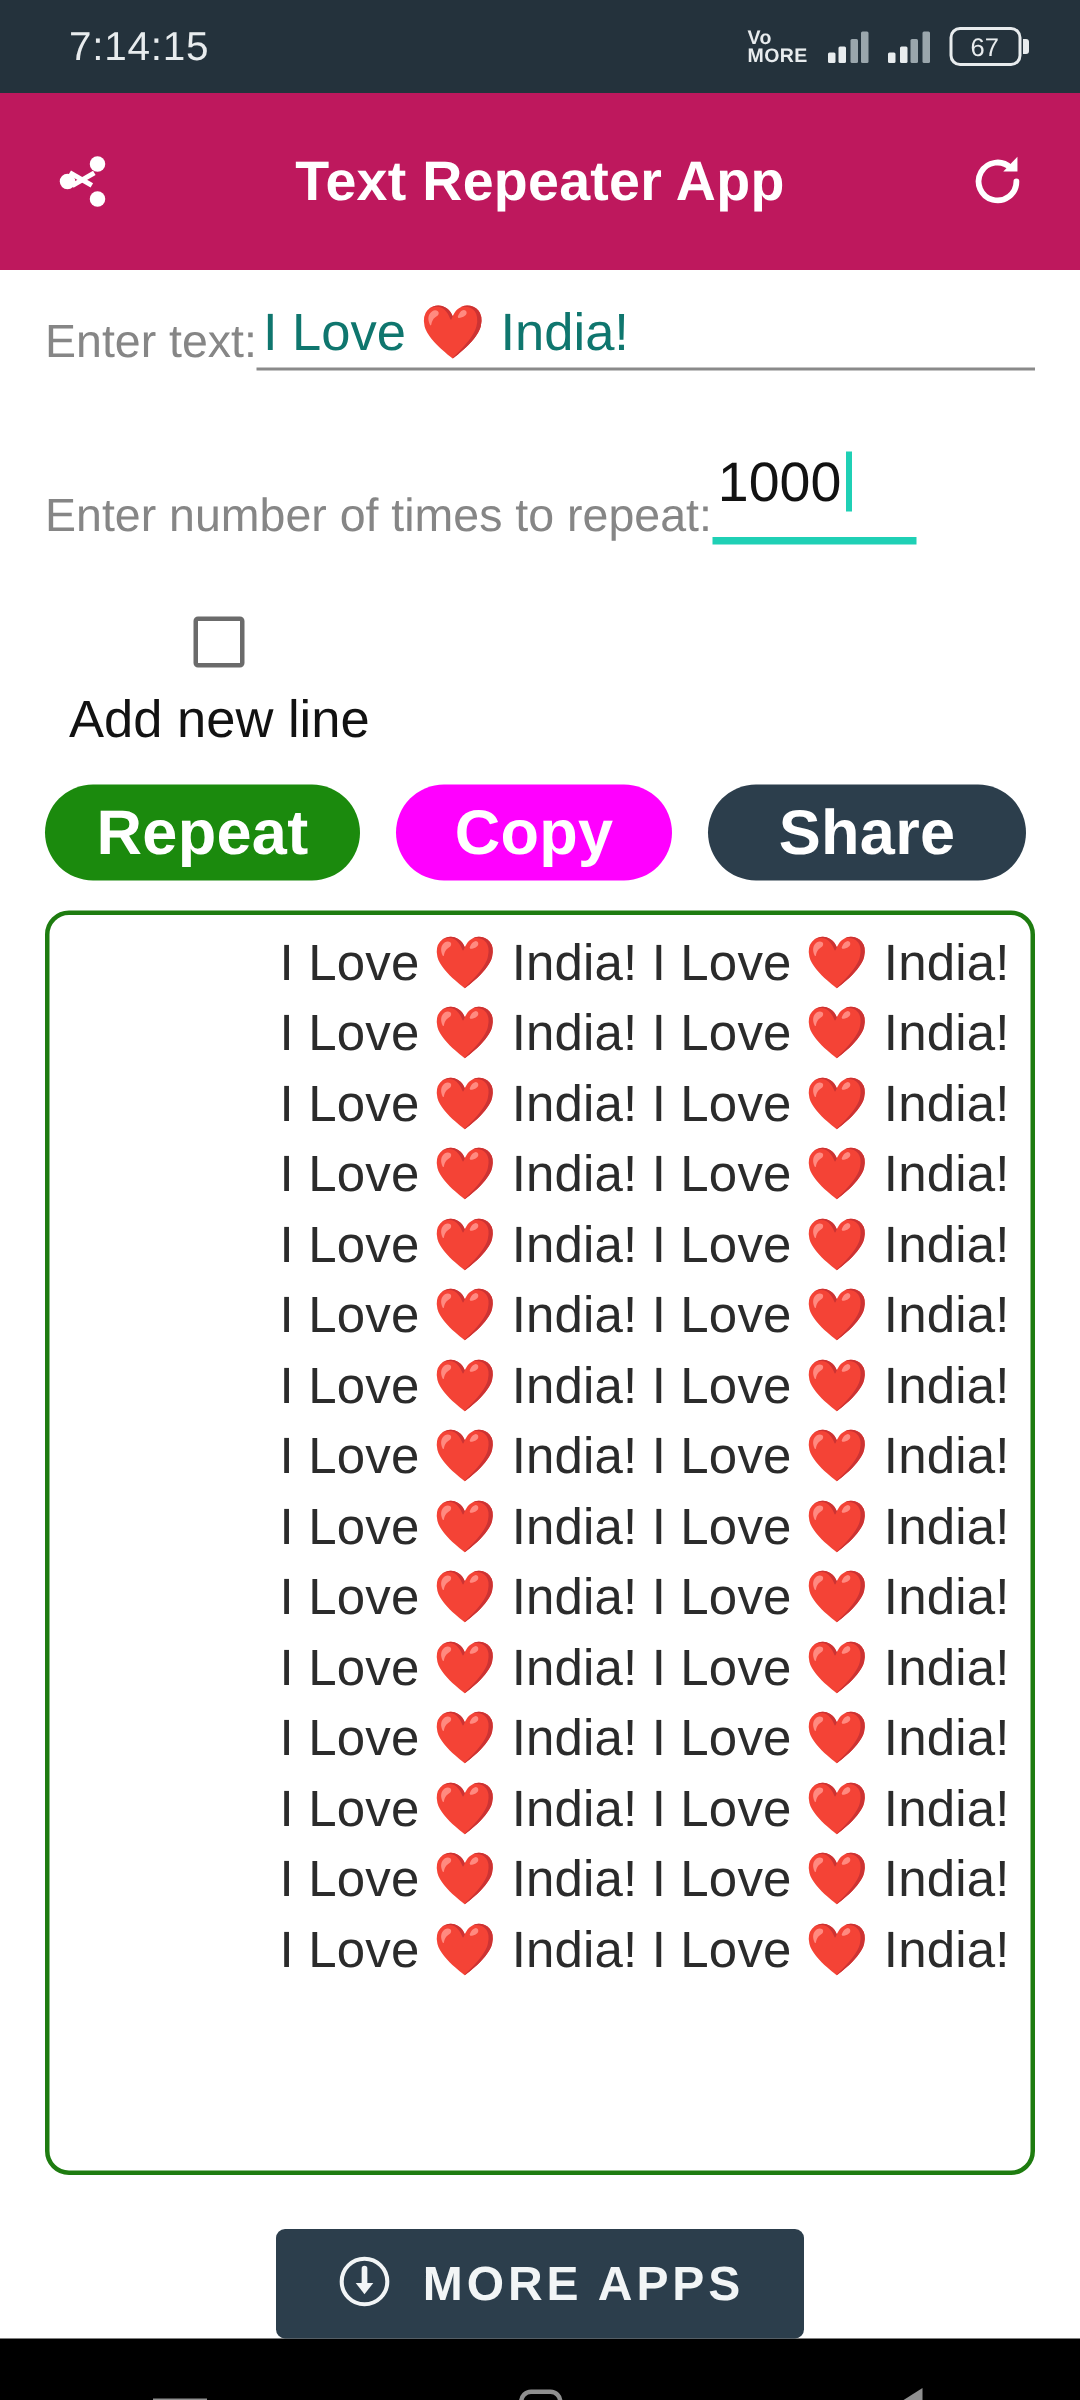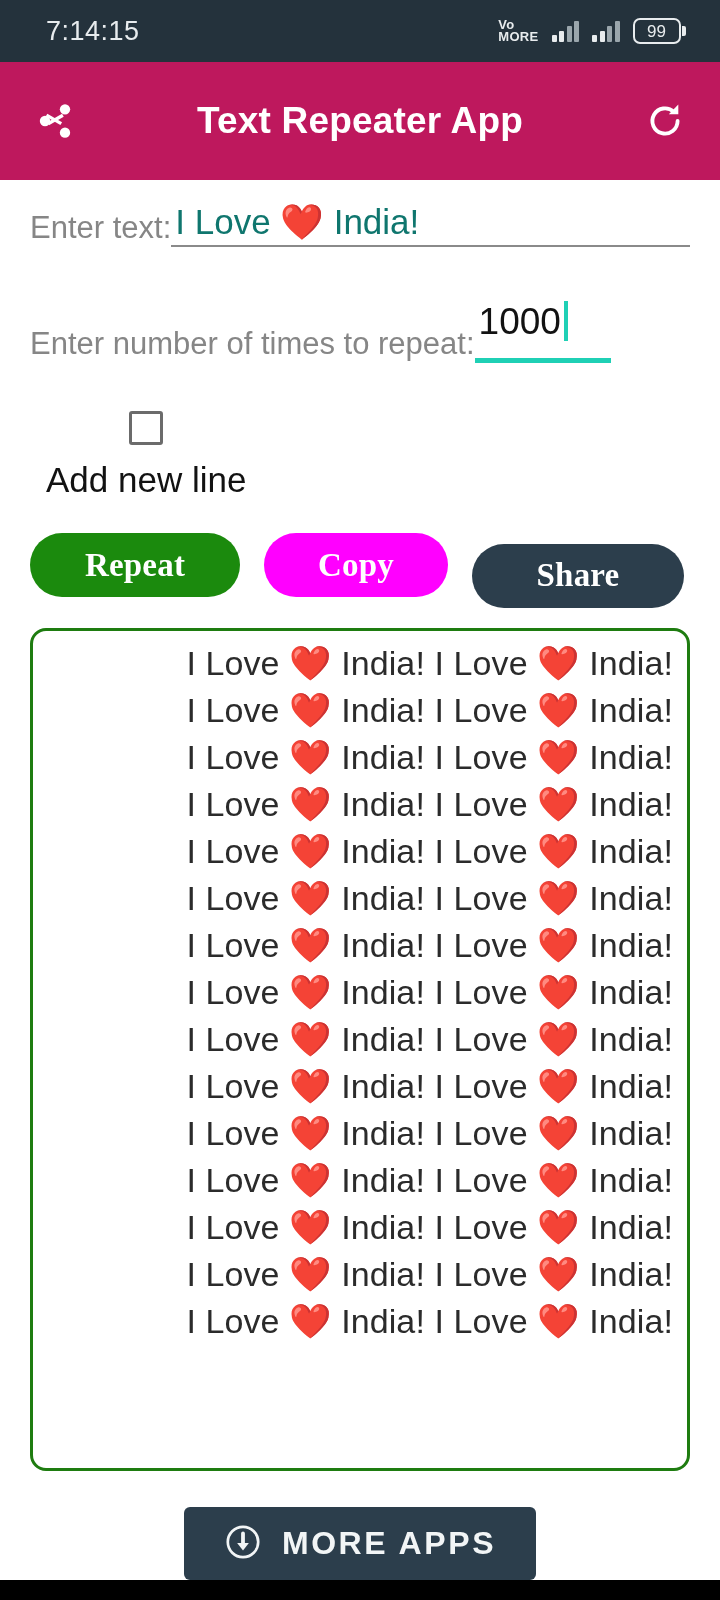--- a/index.html
+++ b/index.html
@@ -117,29 +117,29 @@
   }
   .cb-label { font-size:35px; color:#121212; line-height:1; }
 
   
   .btn-row {
     display:flex; align-items:center; gap:24px;
     margin-top:26px;
   }
   .btn {
     border:none; border-radius:34px;
-    color:#ffffff; font-size:33px; font-weight:bold;
-    font-family:Liberation Serif, serif;
+    color:#ffffff; font-size:42px; font-weight:bold;
+    font-family:Liberation Sans, sans-serif;
     height:64px; padding:0 30px;
     cursor:pointer; letter-spacing:0.2px;
     display:flex; align-items:center; justify-content:center;
   }
   .btn-repeat { background:#1b8a0d; min-width:210px; }
   .btn-copy   { background:#ff00ff; min-width:184px; }
-  .btn-share  { background:#2c3e4c; min-width:212px;margin-top:21px; }
+  .btn-share  { background:#2c3e4c; min-width:212px; }
 
   
   .result-box {
     margin-top:20px;
     height:843px;
     border:3px solid #1e7c10; border-radius:16px;
     background:#ffffff;
     overflow:hidden;
     padding:9px 0 0 0;
     text-align:right;
@@ -209,21 +209,21 @@
           <i></i>
       </div>
       <div class="sigbars">
         <i></i>
           <i></i>
           <i></i>
           <i></i>
       </div>
       <div class="battery">
         <div class="batt-body">
-          <span>99</span>
+          <span>67</span>
         </div>
         <div class="batt-cap"></div>
       </div>
     </div>
   </div>
 
   <div class="appbar">
     <div class="ab-icon">
       <svg width="40" height="40" viewBox="0 0 24 24" fill="#ffffff">
         <circle cx="18" cy="5" r="3.1"></circle>

